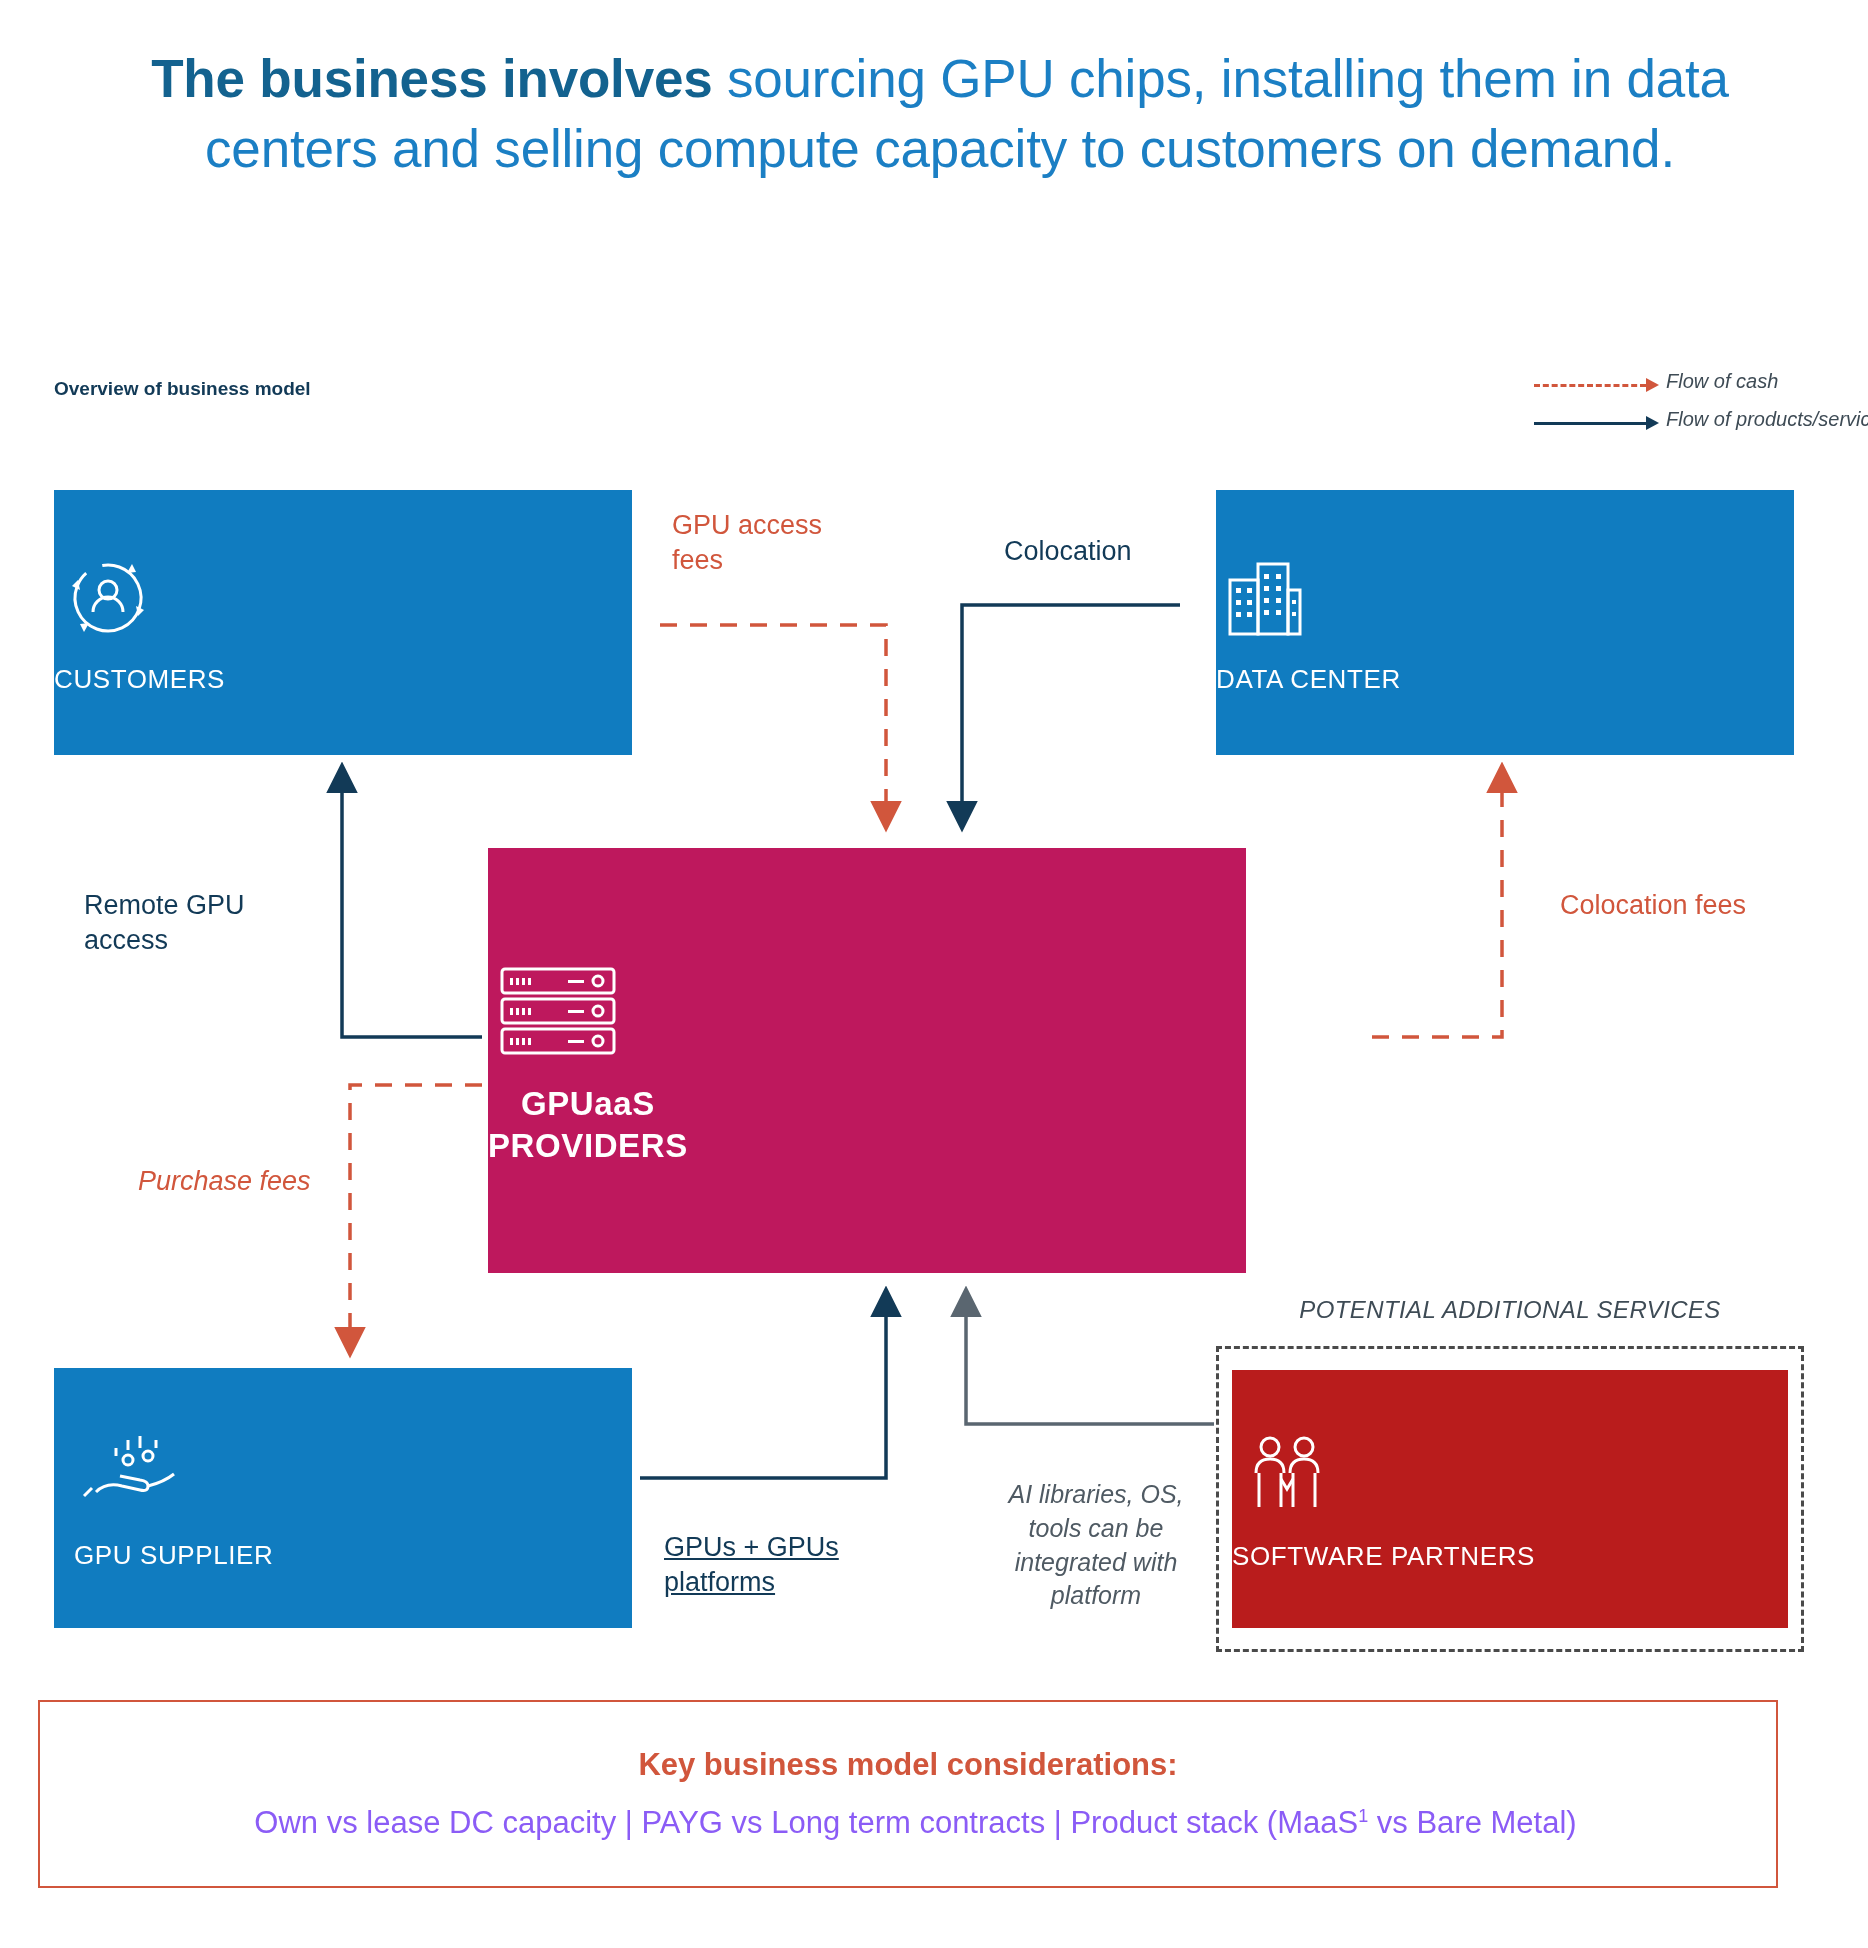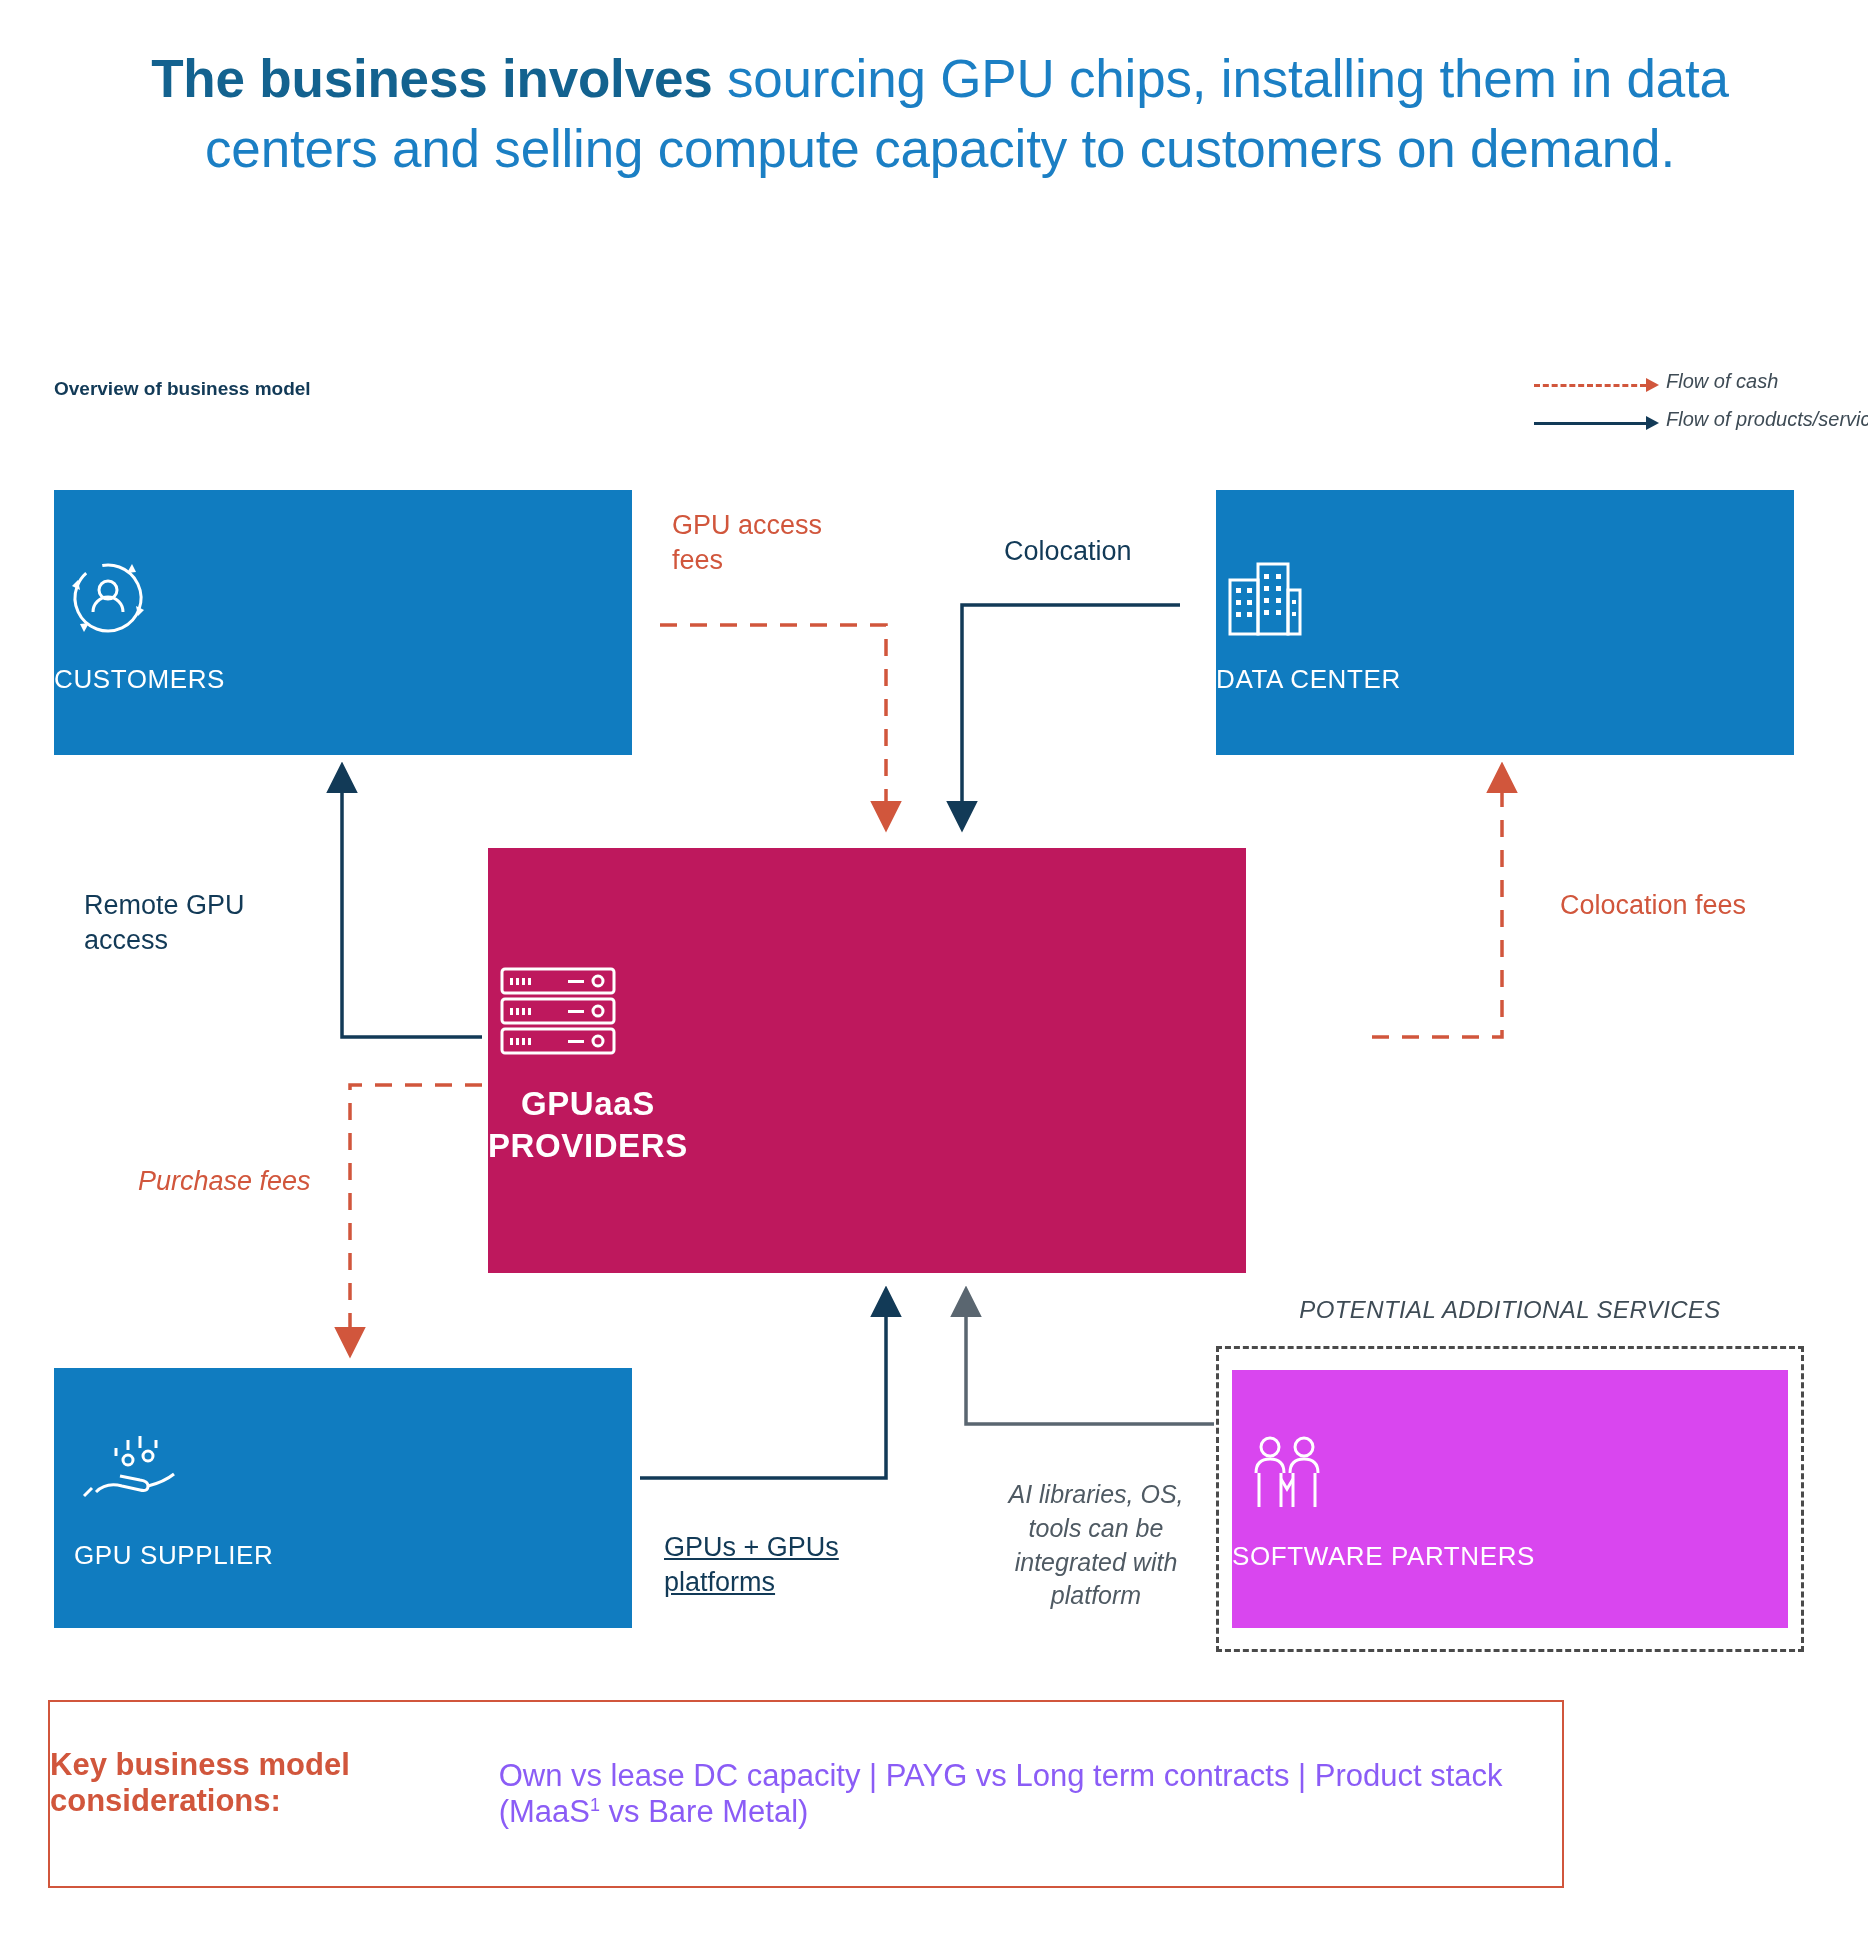--- a/index.html
+++ b/index.html
@@ -128,21 +128,21 @@
     line-height: 1.25;
     margin-top: 20px;
   }
   .box-supplier {
     left: 54px; top: 1368px; width: 578px; height: 260px;
     background: #107cc0;
     padding-left: 20px;
   }
   .box-software {
     left: 1232px; top: 1370px; width: 556px; height: 258px;
-    background: #d946ef;
+    background: #b91c1c;
   }
 
   
   .services-frame {
     position: absolute;
     left: 1216px; top: 1346px;
     width: 588px; height: 306px;
     border: 3px dashed #4a4a4a;
     box-sizing: border-box;
   }
@@ -178,27 +178,28 @@
     position: absolute;
     left: 0; top: 0;
     width: 1868px;
     height: 1948px;
     pointer-events: none;
   }
 
   
   .footer-box {
     position: absolute;
-    left: 48px;
+    left: 38px;
     top: 1700px;
-    width: 1516px;
+    width: 1740px;
     height: 188px;
     border: 2px solid #d1563c;
     box-sizing: border-box;
     display: flex;
+    flex-direction: column;
     align-items: center;
     justify-content: center;
   }
   .footer-title {
     font-size: 31px;
     font-weight: 700;
     color: #d1563c;
     margin-bottom: 22px;
   }
   .footer-text {

